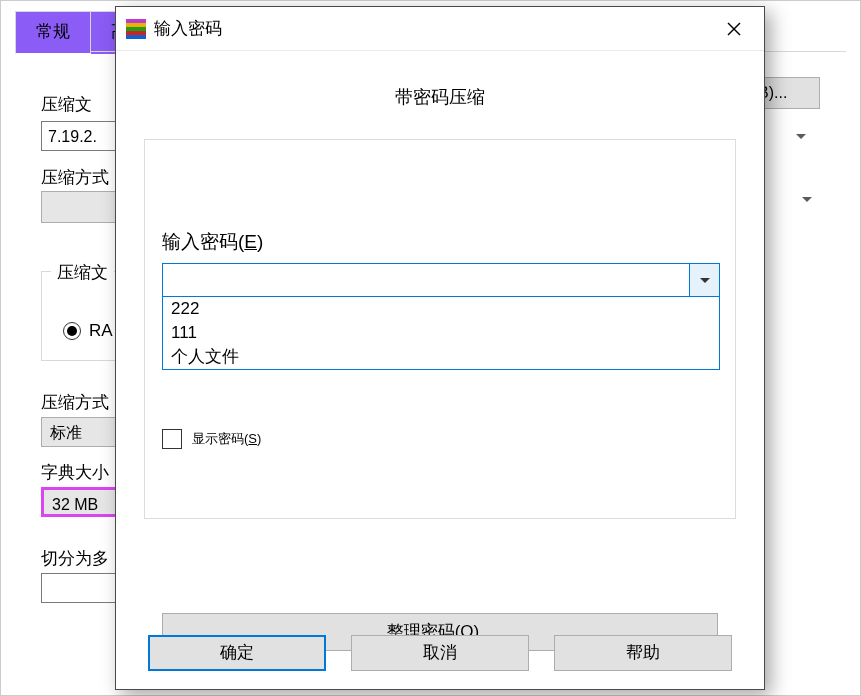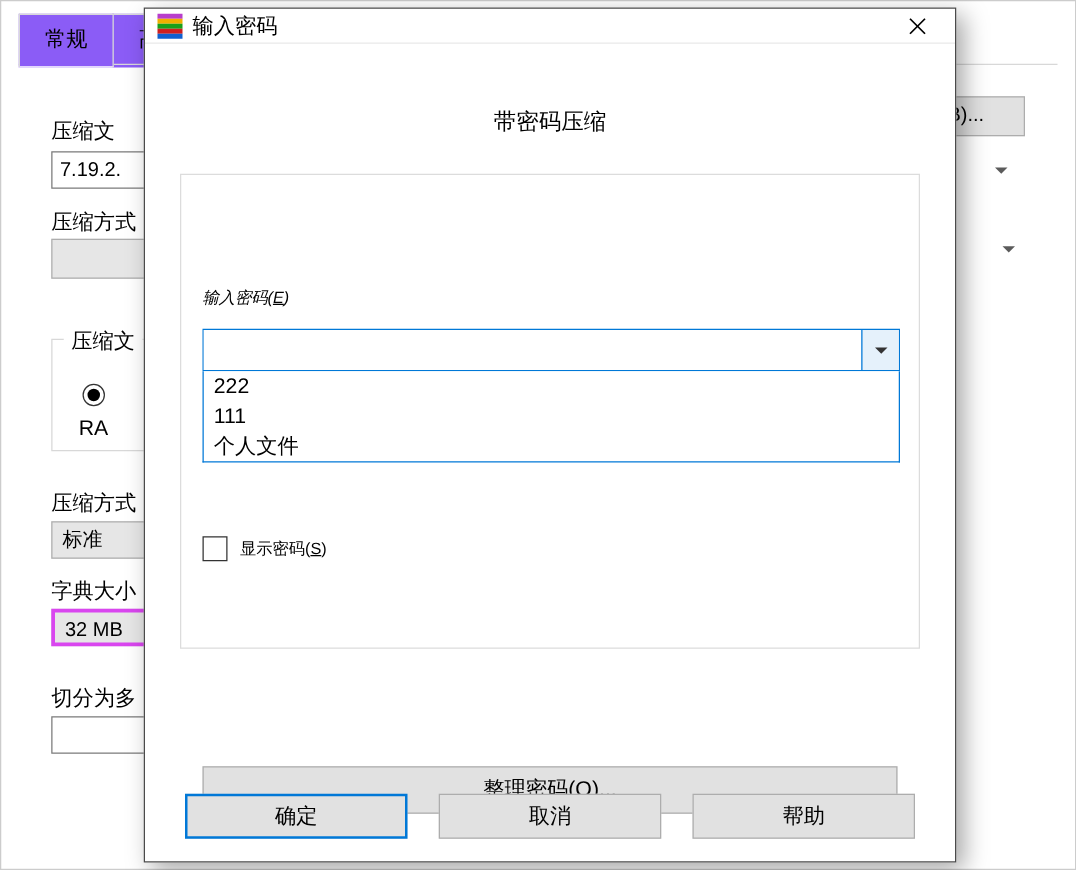--- a/index.html
+++ b/index.html
@@ -72,21 +72,21 @@
   .bg-profile-label { position:absolute; left:40px; top:165px; font-size:17px;}
   .bg-profile-sel   { position:absolute; left:40px; top:190px; width:700px; height:32px;
     border:1px solid #adadad; background:#e6e6e6;}
   .bg-profile-chev  { position:absolute; right:48px; top:196px; }
 
   .bg-groupbox {
     position:absolute; left:40px; top:270px; width:260px; height:90px;
     border:1px solid #d8d8d8;
   }
   .bg-group-legend { position:absolute; left:50px; top:260px; background:#fff; padding:0 6px; font-size:17px;}
-  .bg-radio { position:absolute; left:62px; top:306px; display:flex; align-items:center; gap:8px; font-size:17px;flex-direction:column;}
+  .bg-radio { position:absolute; left:62px; top:320px; display:flex; align-items:center; gap:8px; font-size:17px;}
   .bg-radio-dot {
     width:18px;height:18px;border-radius:50%;border:1px solid #333;background:#fff;
     display:flex;align-items:center;justify-content:center;
   }
   .bg-radio-dot::after { content:""; width:10px;height:10px;border-radius:50%;background:#000; }
 
   .bg-method-label { position:absolute; left:40px; top:390px; font-size:17px;}
   .bg-method-sel   { position:absolute; left:40px; top:416px; width:140px; height:30px;
     border:1px solid #adadad; background:#e6e6e6; padding:2px 8px; font-size:16px; line-height:26px;}
 
@@ -101,21 +101,21 @@
   
   .dlg {
     position:absolute;
     left:115px; top:6px;
     width:650px; height:684px;
     background:#fff;
     border:1px solid #4a4a4a;
     box-shadow: 6px 6px 18px rgba(0,0,0,.35);
   }
   .dlg-titlebar {
-    height:28px;
+    height:44px;
     display:flex; align-items:center;
     padding:0 4px 0 10px;
     border-bottom:1px solid #e9e9e9;
   }
   .dlg-icon {
     width:20px;height:20px;margin-right:8px;
     display:inline-flex;flex-direction:column;
   }
   .dlg-icon .band { height:4px; }
   .dlg-icon .p { background:#b83dcb; }
@@ -134,21 +134,21 @@
 
   .dlg-heading {
     position:absolute; left:0; right:0; top:36px;
     text-align:center; font-size:18px;
   }
   .dlg-group {
     position:absolute; left:28px; right:28px; top:90px; height:380px;
     border:1px solid #dcdcdc;
   }
 
-  .pw-label { position:absolute; left:46px; top:180px; font-size:13px;font-style:italic; }
+  .pw-label { position:absolute; left:46px; top:180px; font-size:19px; }
   .underline { text-decoration: underline; }
 
   .pw-combo {
     position:absolute; left:46px; top:214px;
     width:558px; height:34px;
     border:1px solid #0078d7;
     display:flex;
   }
   .pw-input {
     flex:1; border:none; outline:none; font-size:16px; padding:0 6px; background:#fff;

